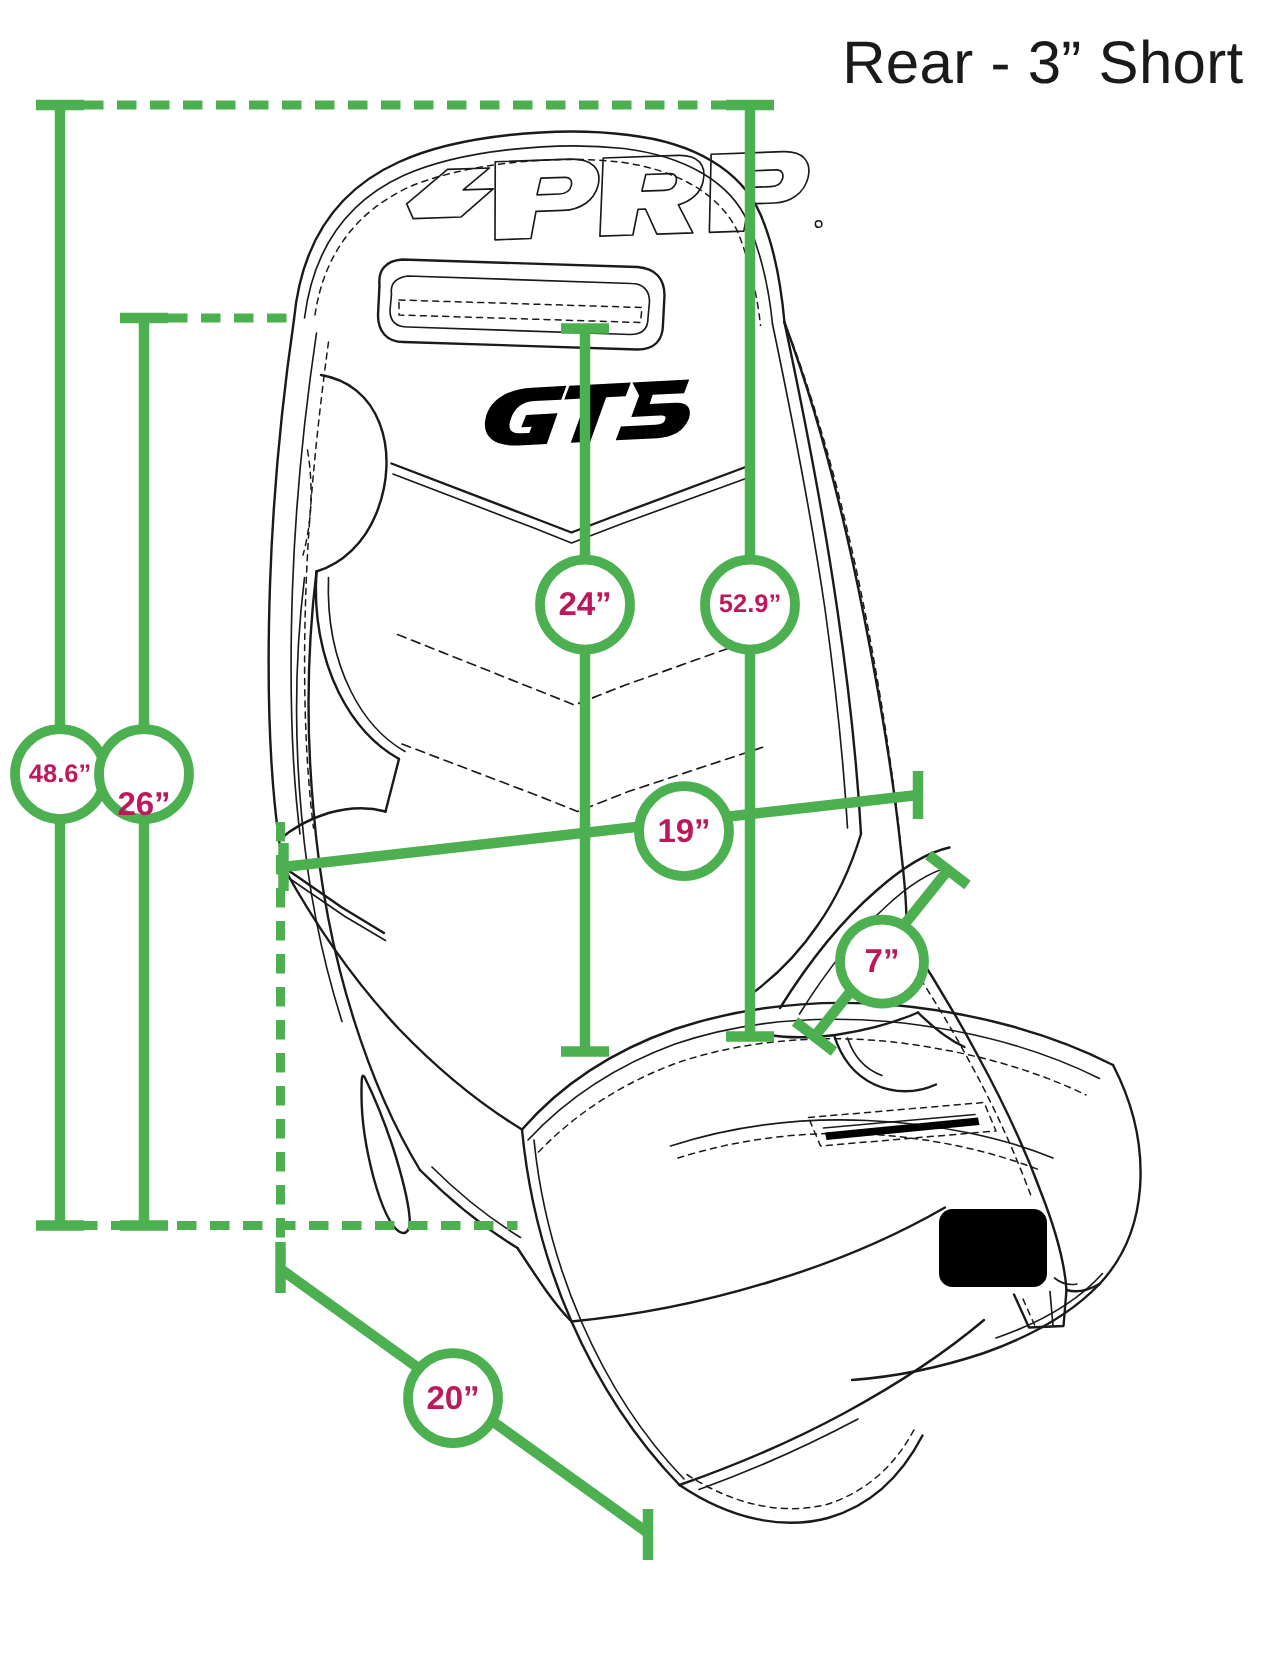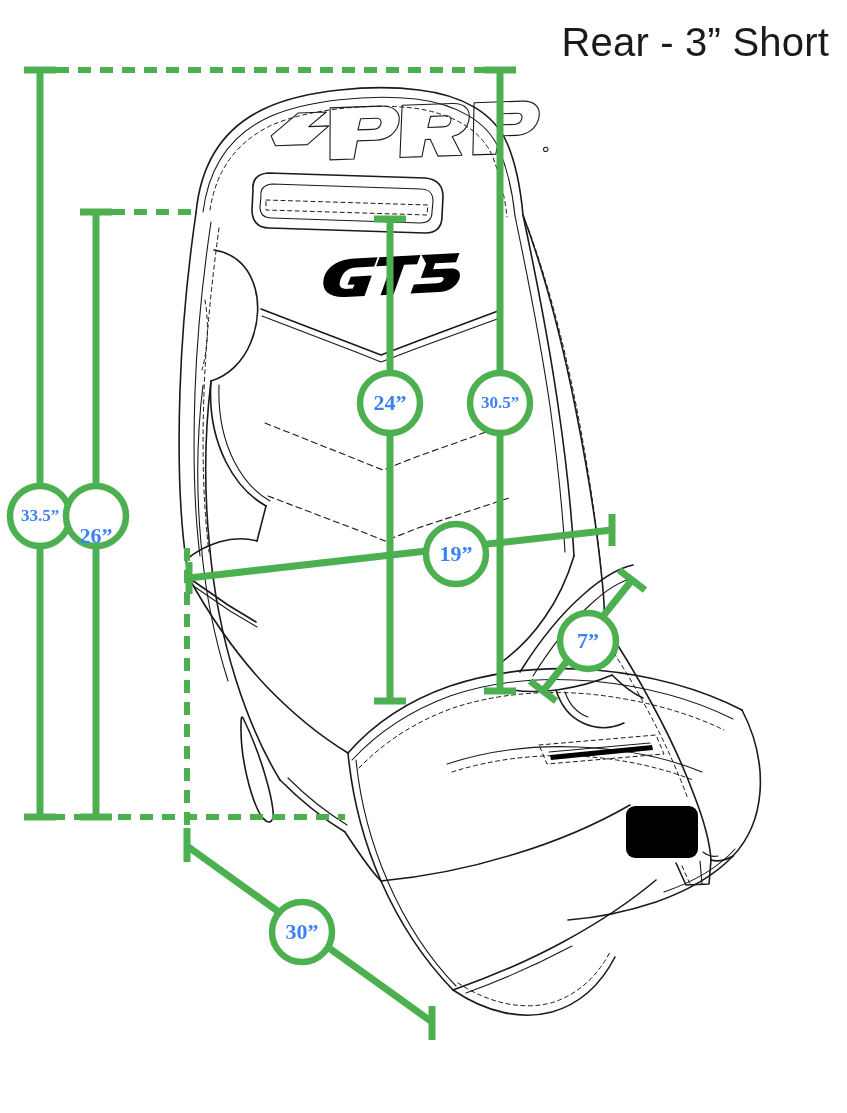--- a/index.html
+++ b/index.html
@@ -36,24 +36,24 @@
     font-weight: 400;
     color: #1a1a1a;
     letter-spacing: 0.2px;
     white-space: nowrap;
     font-family: "Liberation Sans", sans-serif;
   }
   .callout-label {
     position: absolute;
     transform: translate(-50%, -50%);
     font-weight: bold;
-    color: #3b82f6;
+    color: #be185d;
     white-space: nowrap;
     text-align: center;
-    font-family: Liberation Serif, serif;
+    font-family: Liberation Sans, sans-serif;
     pointer-events: none;
   }
 </style>
 </head>
 <body>
 
 <div id="stage">
 
   <svg id="drawing" viewBox="0 0 847 1113" xmlns="http://www.w3.org/2000/svg">
 
@@ -375,27 +375,27 @@
         <line class="dimcap" x1="187" y1="828" x2="187" y2="862"></line>
         <line class="dimcap" x1="432" y1="1006" x2="432" y2="1040"></line>
         <circle class="bub" cx="302" cy="932" r="30"></circle>
       </g>
 
     </g>
   </svg>
 
   <div id="title">Rear - 3” Short</div>
 
-  <div class="callout-label" style="left:40px; top:516px; font-size:17px;">33.5”</div>
+  <div class="callout-label" style="left:40px; top:516px; font-size:17px;">48.6”</div>
 
   <div class="callout-label" style="left:96px; top:536px; font-size:22px;">26”</div>
 
   <div class="callout-label" style="left:390px; top:403px; font-size:22px;">24”</div>
 
-  <div class="callout-label" style="left:500px; top:403px; font-size:17px;">30.5”</div>
+  <div class="callout-label" style="left:500px; top:403px; font-size:17px;">52.9”</div>
 
   <div class="callout-label" style="left:456px; top:554px; font-size:22px;">19”</div>
 
   <div class="callout-label" style="left:588px; top:641px; font-size:22px;">7”</div>
 
-  <div class="callout-label" style="left:302px; top:932px; font-size:22px;">30”</div>
+  <div class="callout-label" style="left:302px; top:932px; font-size:22px;">20”</div>
 
 </div>
 
 </body></html>

